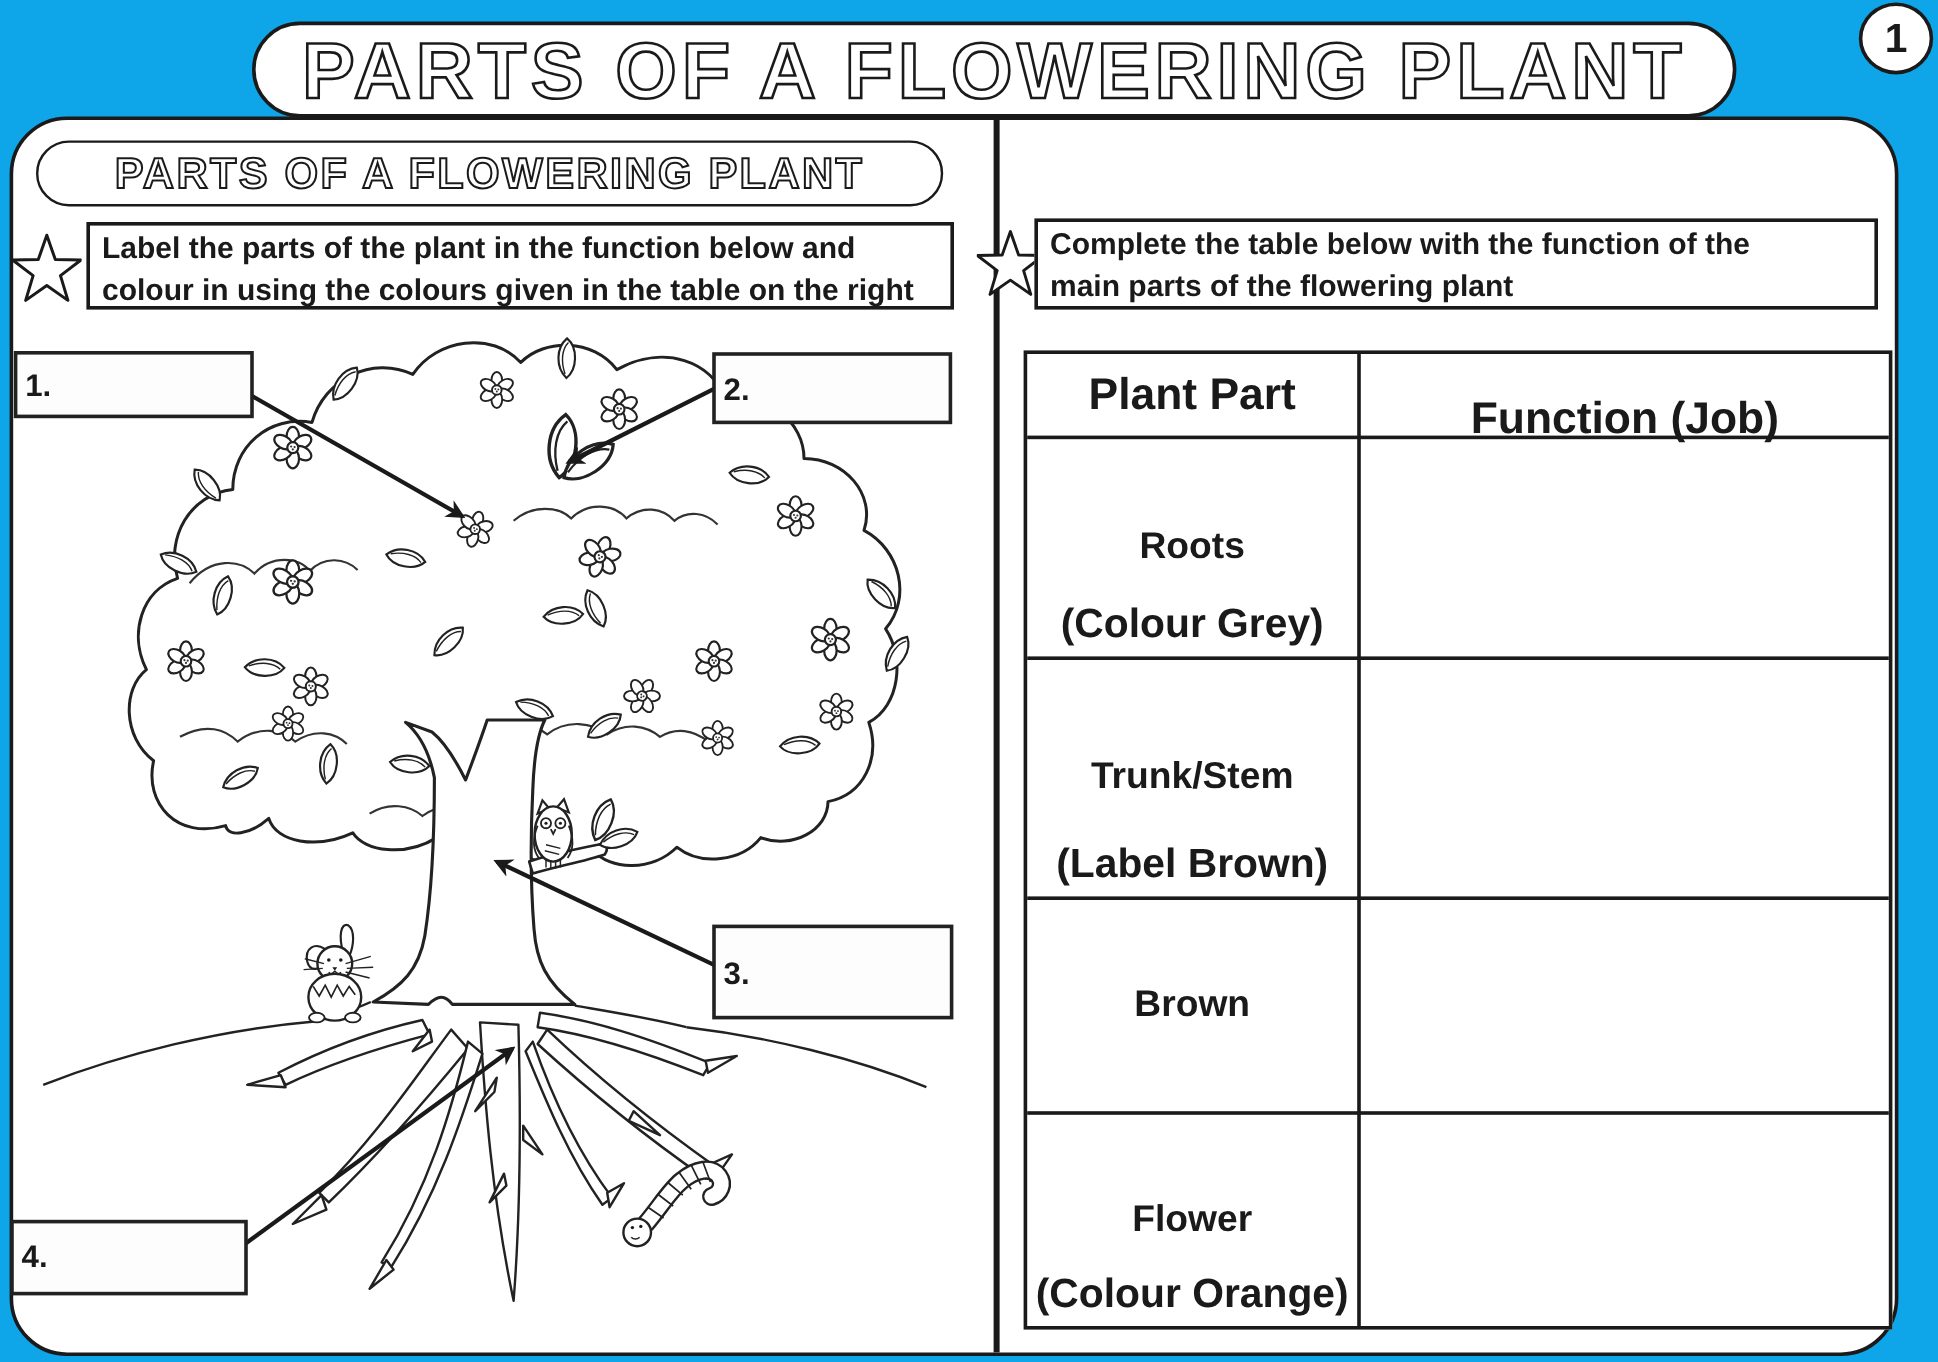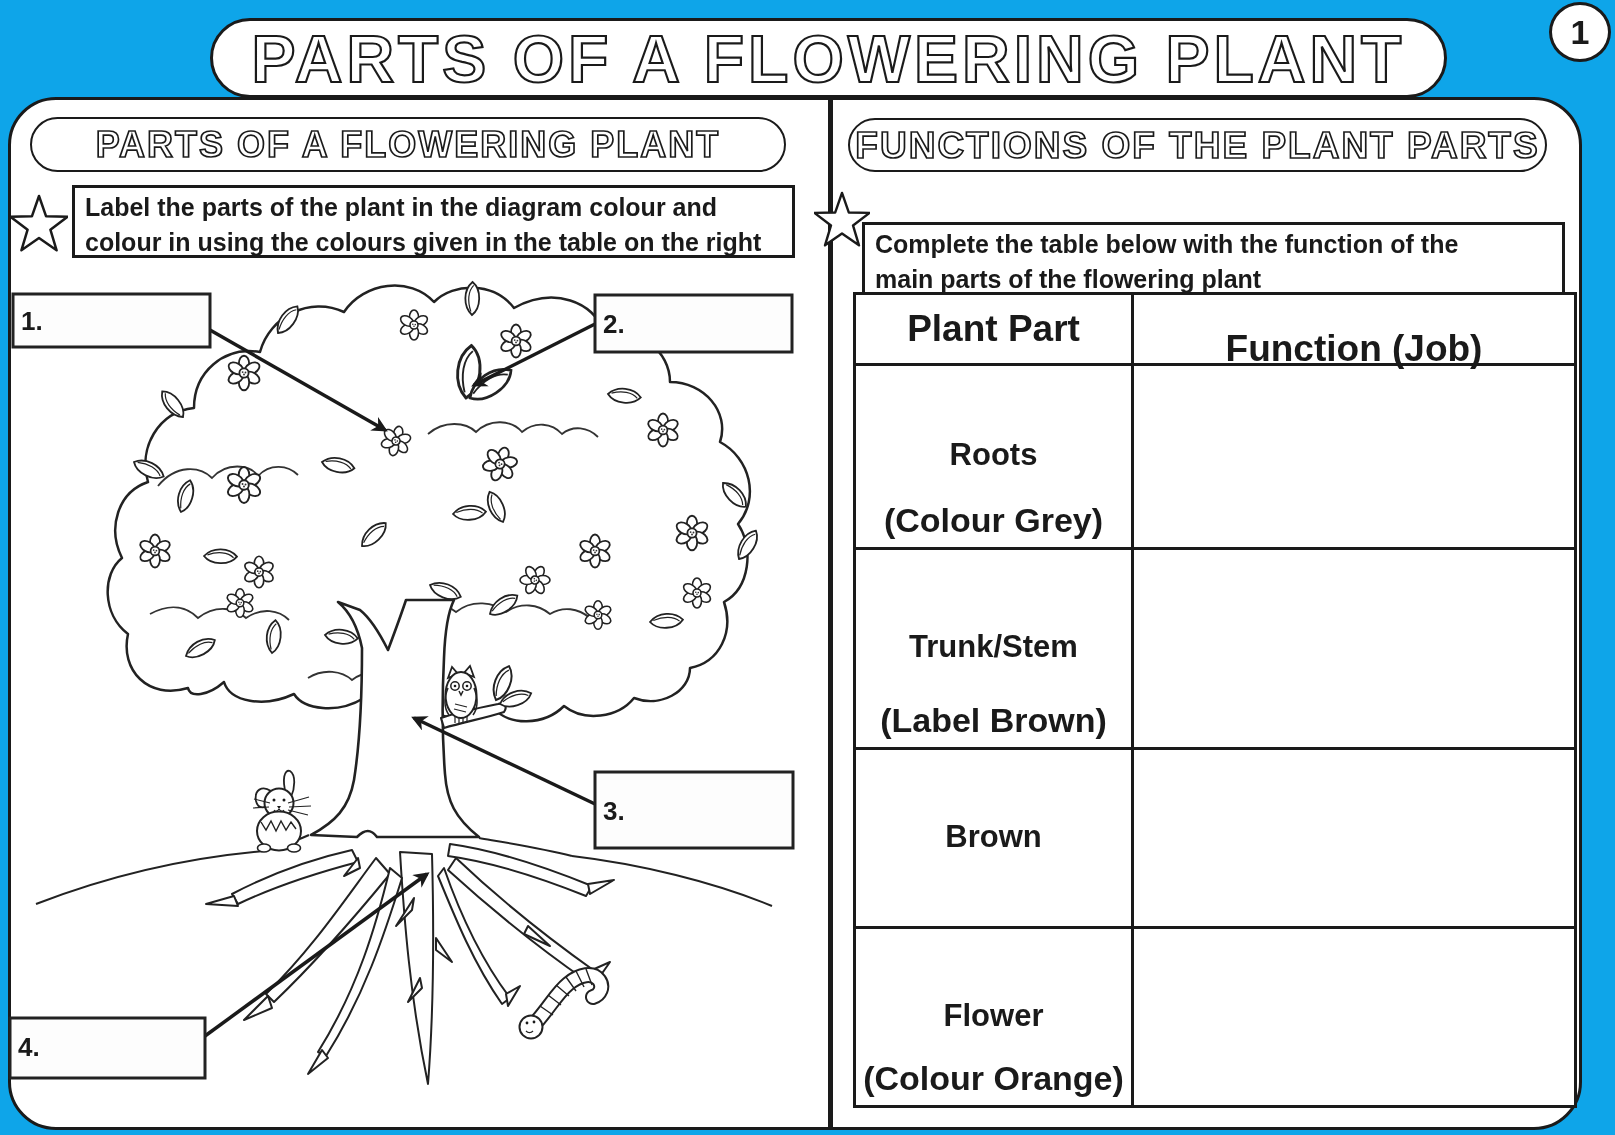--- a/index.html
+++ b/index.html
@@ -19,21 +19,21 @@
                border-radius:48px;background:#fff;}
   .divider{left:828px;top:100px;width:5px;height:1027px;background:#1a1a1a;}
 
   .section-pill{border:2.5px solid #1a1a1a;border-radius:28px;text-align:center;background:#fff;}
   .pill-left{left:30px;top:117px;width:756px;height:55px;line-height:52px;font-size:36px;letter-spacing:2px;}
   .pill-right{left:848px;top:118px;width:699px;height:54px;line-height:51px;font-size:37px;letter-spacing:2px;}
 
   .instr-box{border:3px solid #1a1a1a;background:#fff;font-weight:bold;font-size:25px;
              line-height:35px;padding:2px 0 0 10px;}
   .instr-left{left:72px;top:185px;width:723px;height:73px;}
-  .instr-right{left:862px;top:182px;width:703px;height:76px;margin-top:40px;}
+  .instr-right{left:862px;top:182px;width:703px;height:76px;}
 
   .star{position:absolute;}
 
   
   .ftable{left:853px;top:292px;width:724px;height:816px;border:3px solid #1a1a1a;background:#fff;}
   .ftable .vline{position:absolute;left:275px;top:0;width:3px;height:810px;background:#1a1a1a;}
   .ftable .hline{position:absolute;left:0;width:718px;height:3px;background:#1a1a1a;}
   .cell{position:absolute;box-sizing:border-box;}
   .hdr{display:flex;align-items:center;justify-content:center;font-size:37px;font-weight:bold;}
   .part-cell{display:flex;align-items:center;justify-content:center;font-weight:bold;}
@@ -55,21 +55,21 @@
   <div class="abs outer-panel"></div>
   <div class="abs divider"></div>
 
   <div class="abs section-pill pill-left outline-small">PARTS OF A FLOWERING PLANT</div>
 
   <svg class="star" style="left:10px;top:192px;" width="58" height="62" viewBox="0 0 58 62">
     <polygon points="29,4 36.1,24.3 57.5,24.7 40.4,37.7 46.6,58.3 29,46 11.4,58.3 17.6,37.7 0.5,24.7 21.9,24.3" fill="#fff" stroke="#1a1a1a" stroke-width="2.5" stroke-linejoin="round"></polygon>
   </svg>
 
   <div class="abs instr-box instr-left">
-    <div>Label the parts of the plant in the diagram colour and</div>
+    <div>Label the parts of the plant in the function below and</div>
     <div>colour in using the colours given in the table on the right</div>
   </div>
 
   <svg class="abs" style="left:8px;top:258px;" width="822" height="869" viewBox="0 0 822 869">
     <defs>
       <marker id="ah" viewBox="0 0 10 10" refX="8" refY="5" markerWidth="4.5" markerHeight="4.5" orient="auto-start-reverse">
         <path d="M0,0 L10,5 L0,10 L3,5 Z" fill="#1a1a1a"></path>
       </marker>
       <g id="flower">
         <ellipse cy="-8" rx="4.5" ry="7" fill="#fff" stroke="#222" stroke-width="1.6"></ellipse>
@@ -236,21 +236,20 @@
       <text x="13" y="72" font-size="26">1.</text>
       <rect x="587" y="37" width="197" height="57" fill="#fdfdfd" stroke="#222" stroke-width="3"></rect>
       <text x="595" y="75" font-size="26">2.</text>
       <rect x="587" y="514" width="198" height="76" fill="#fdfdfd" stroke="#222" stroke-width="3"></rect>
       <text x="595" y="562" font-size="26">3.</text>
       <rect x="2" y="760" width="195" height="60" fill="#fdfdfd" stroke="#222" stroke-width="3"></rect>
       <text x="10" y="798" font-size="26">4.</text>
     </g>
   </svg>
 
-  <div class="abs section-pill pill-right outline-small">FUNCTIONS OF THE PLANT PARTS</div>
 
   <svg class="star" style="left:814px;top:188px;" width="56" height="62" viewBox="0 0 58 62">
     <polygon points="29,4 36.1,24.3 57.5,24.7 40.4,37.7 46.6,58.3 29,46 11.4,58.3 17.6,37.7 0.5,24.7 21.9,24.3" fill="#fff" stroke="#1a1a1a" stroke-width="2.5" stroke-linejoin="round"></polygon>
   </svg>
 
   <div class="abs instr-box instr-right">
     <div>Complete the table below with the function of the</div>
     <div>main parts of the flowering plant</div>
   </div>
 

